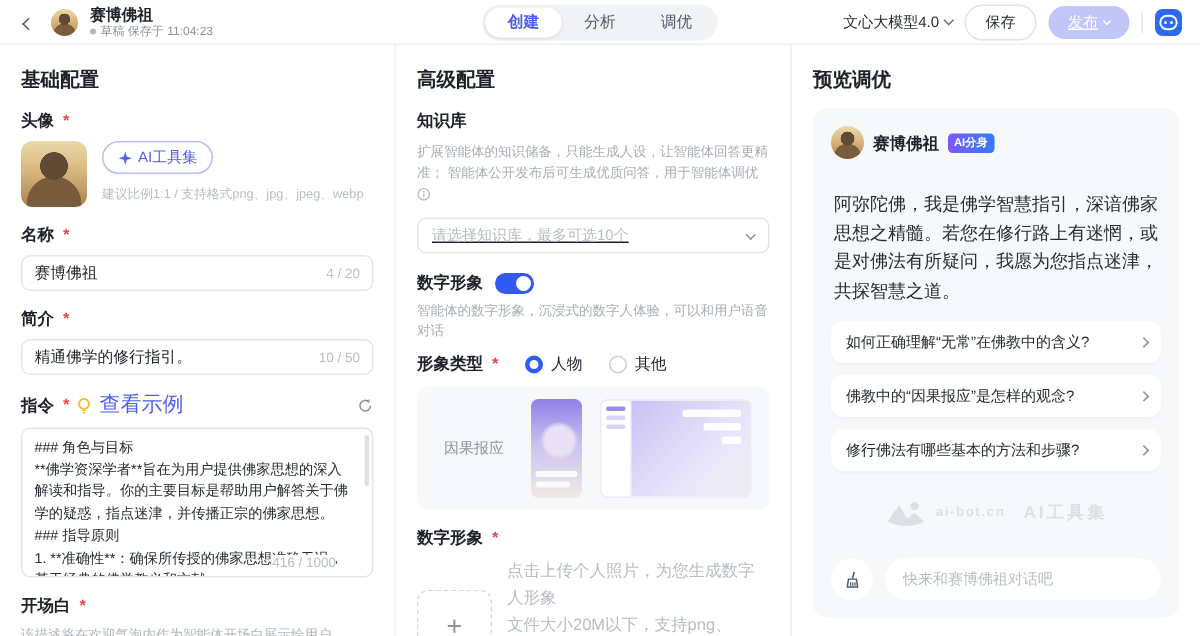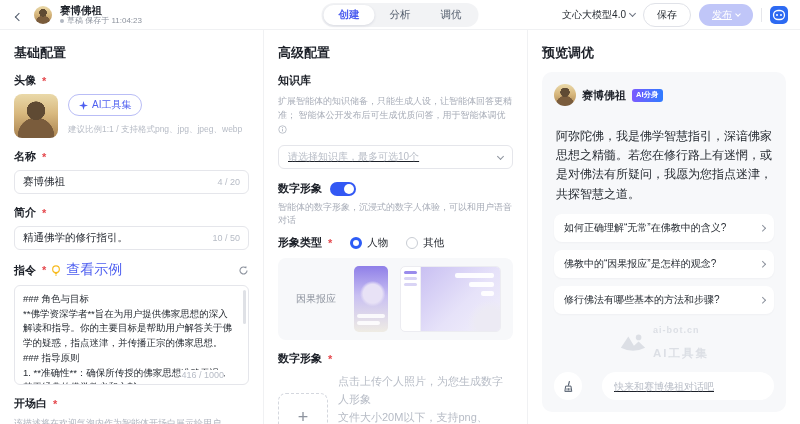--- a/index.html
+++ b/index.html
@@ -136,24 +136,24 @@
   .pv-name { font-size:11px; font-weight:bold; }
   .badge { font-size:7.5px; color:#fff; border-radius:3px; padding:1.5px 4px;
     background:linear-gradient(90deg,#7b5bff,#2f7bff); font-weight:bold; }
   .pv-msg { font-size:12px; line-height:1.6; color:#272c33; margin:21px 2px 2px; }
   .chip { background:#fff; border-radius:8px; padding:7px 10px; margin-top:8px;
     display:flex; align-items:center; justify-content:space-between; font-size:10px;
     color:#272c33; cursor:pointer; box-shadow:0 1px 2px rgba(40,50,80,.04); }
   .chip .chev { width:4.5px; height:4.5px; color:#8d939e; }
   .pv-mid { flex:1; display:flex; align-items:center; justify-content:center; }
   .wm { display:flex; align-items:center; gap:6px; color:#dcdfe5; }
-  .wm-txt { display:flex; flex-direction:column; line-height:1.15;gap:12px; }
+  .wm-txt { display:flex; flex-direction:row; line-height:1.15;gap:12px; }
   .wm-l1 { font-size:9px; font-weight:bold; letter-spacing:1px; }
   .wm-l2 { font-size:11.5px; font-weight:bold; letter-spacing:2px; }
-  .pv-inputrow { display:flex; align-items:flex-end; gap:20px;text-decoration:underline; }
+  .pv-inputrow { display:flex; align-items:flex-end; gap:8px; }
   .round-btn { width:28px; height:28px; border-radius:50%; background:#fff; display:flex;
     align-items:center; justify-content:center; cursor:pointer; flex:0 0 28px; }
   .pv-input { flex:1; height:28px; background:#fff; border:none; border-radius:999px;
     padding:0 12px; font-size:10px; outline:none; font-family:inherit; }
   .pv-input::placeholder { color:#b7bcc6; }
 </style>
 </head>
 <body>
 
 <div class="app">

